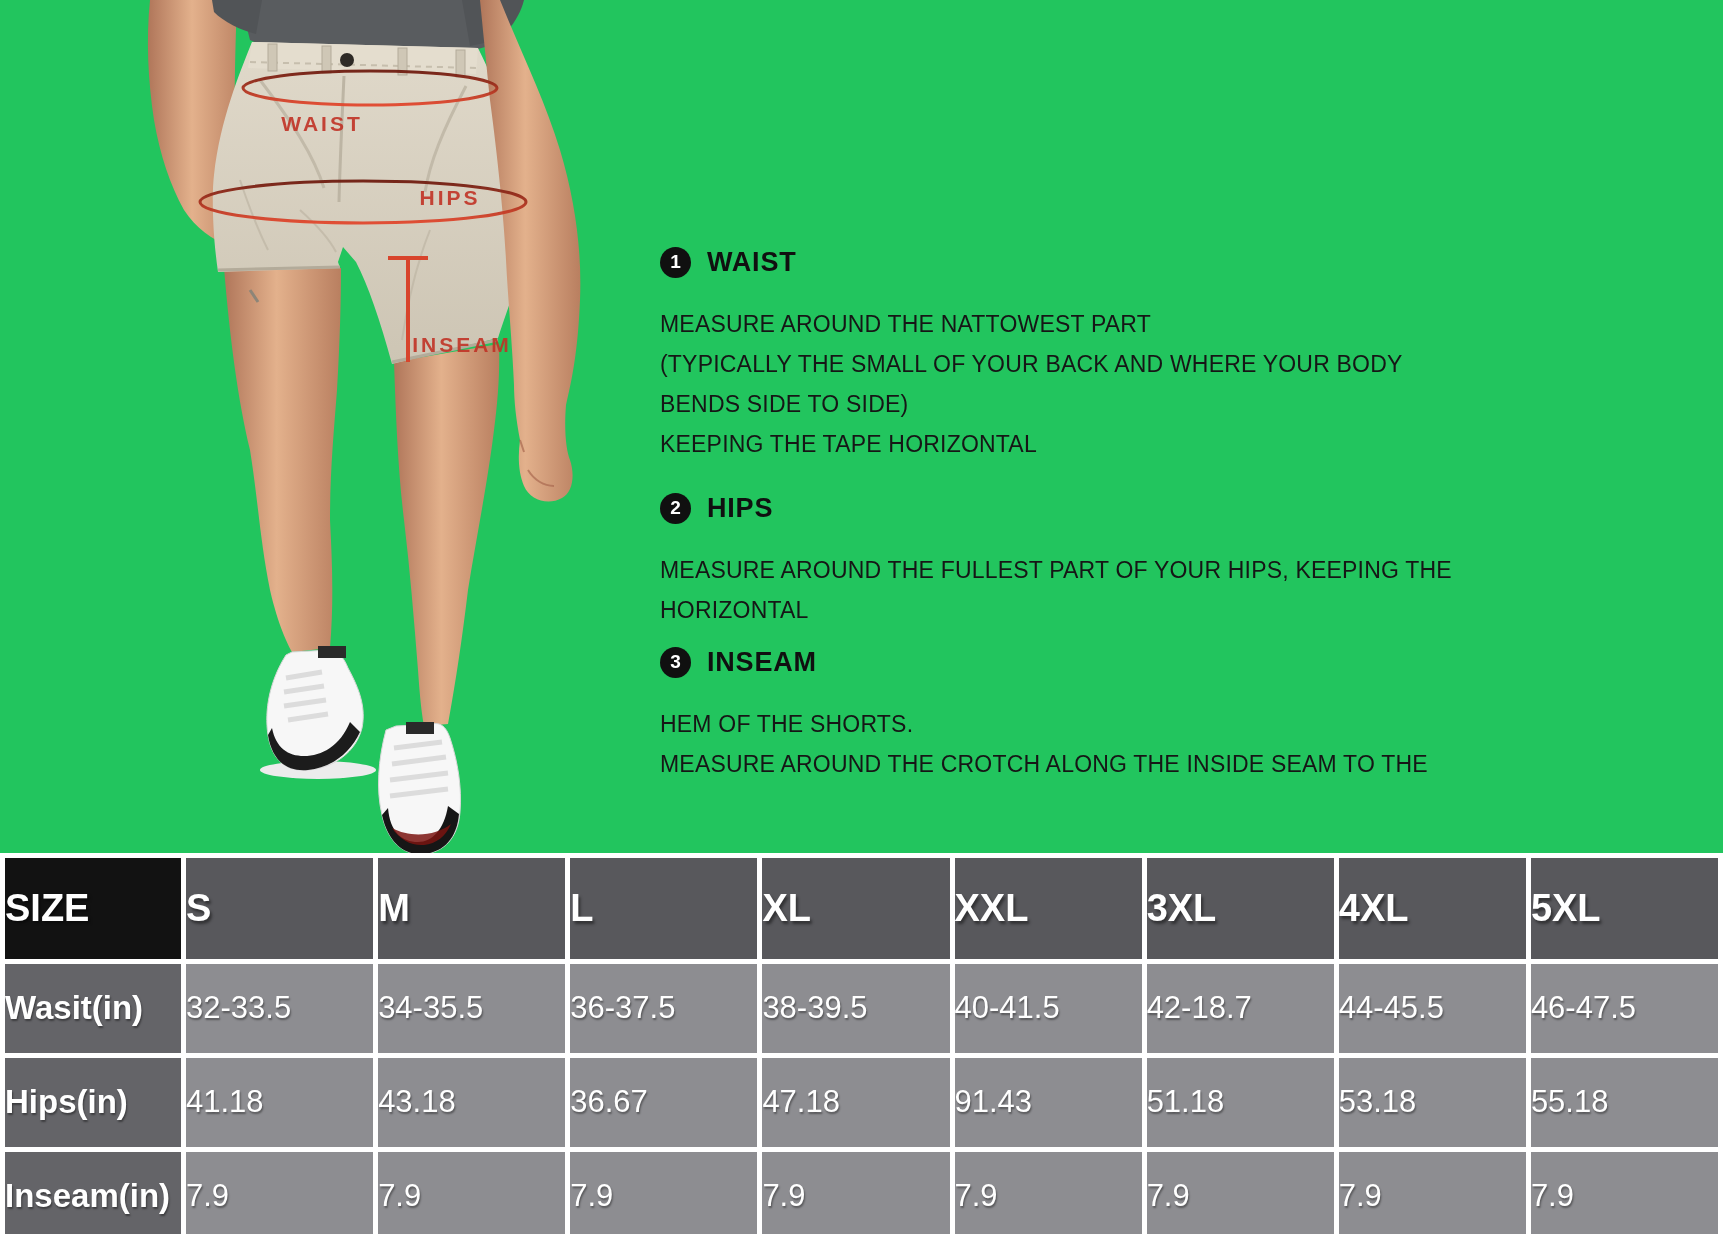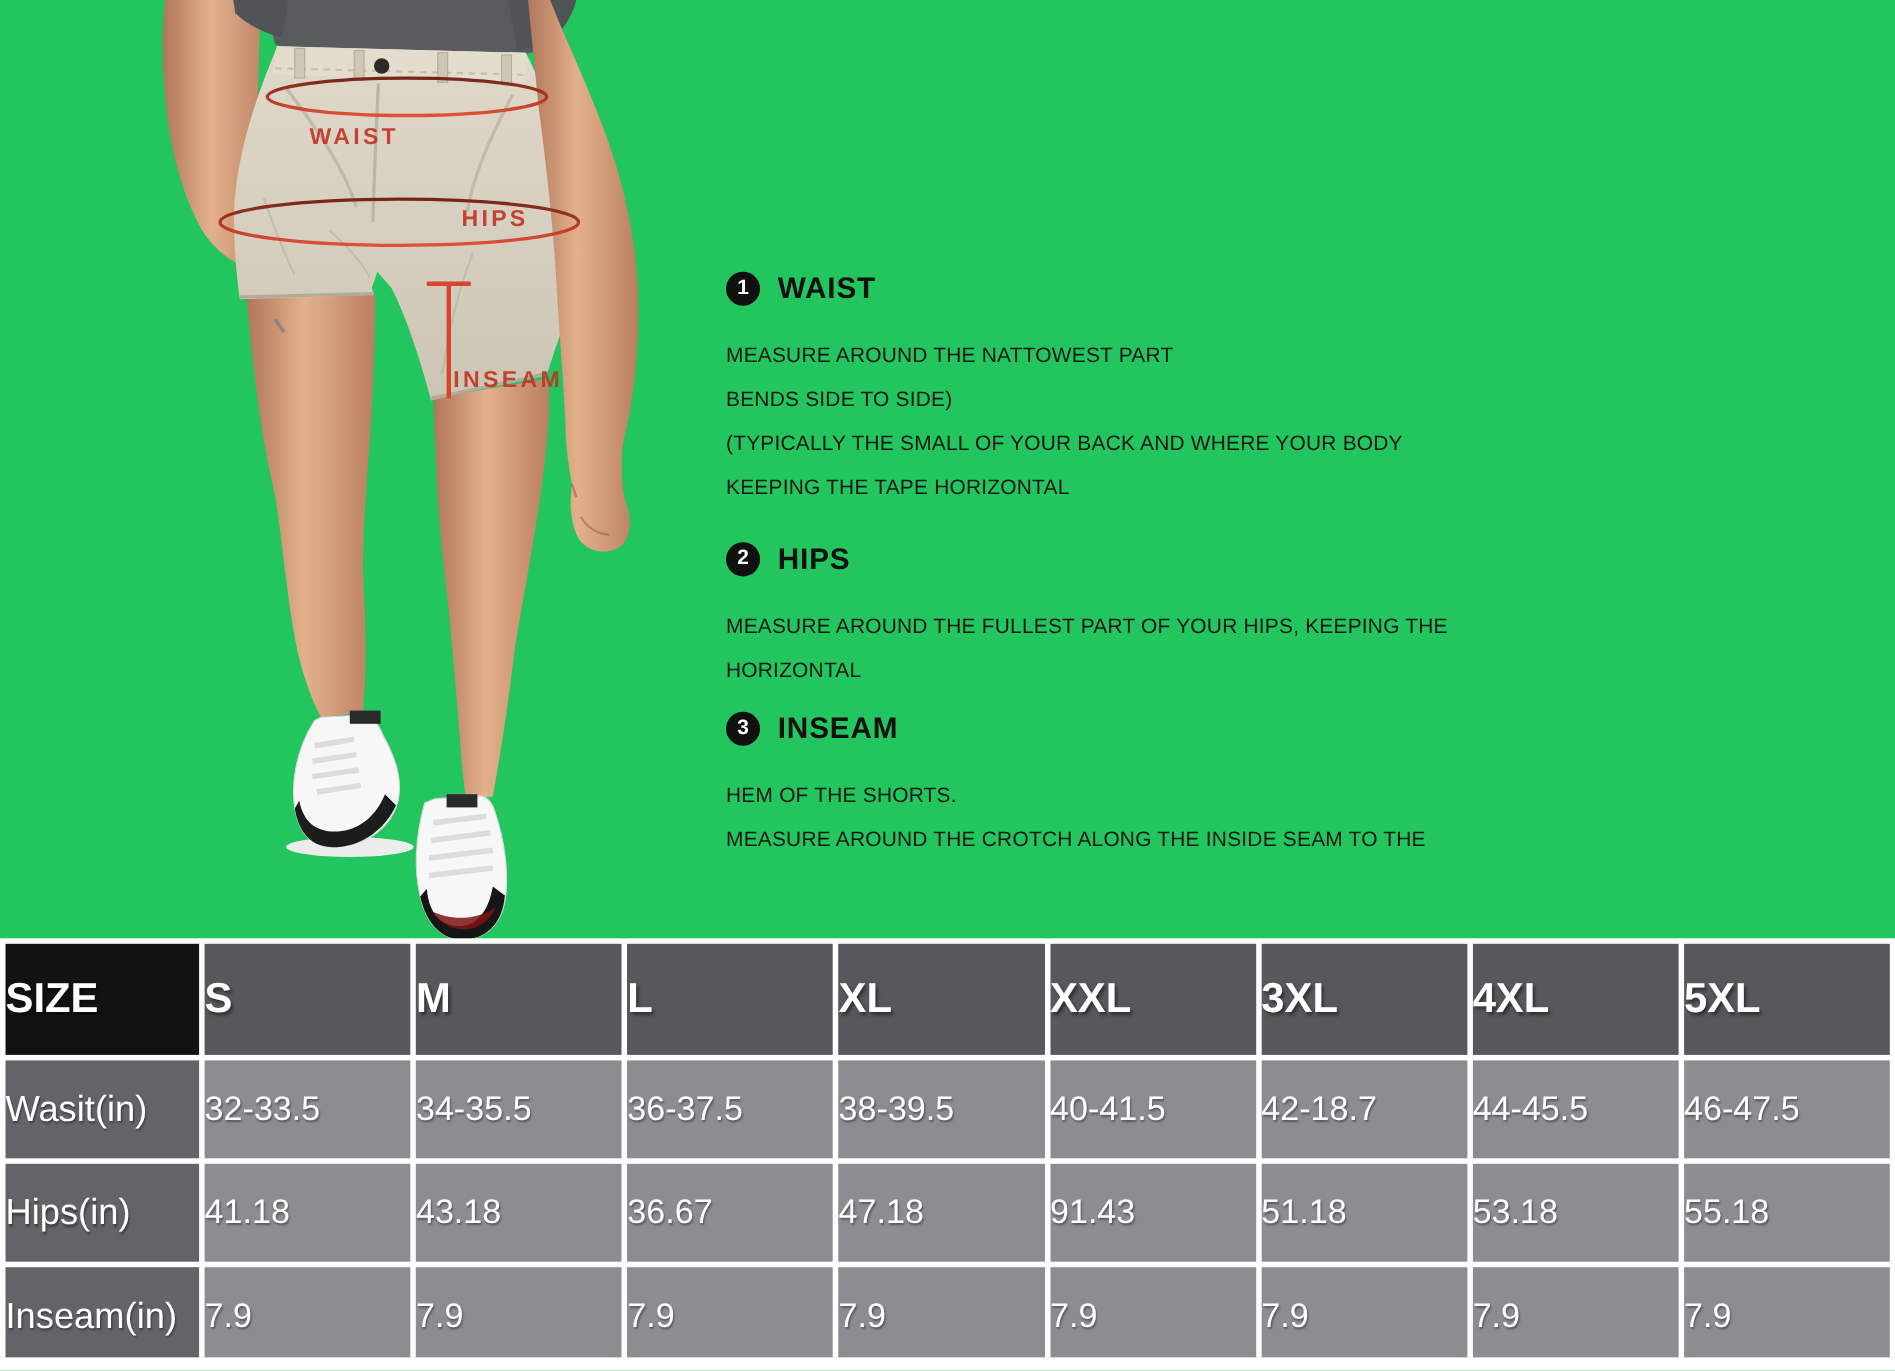--- a/index.html
+++ b/index.html
@@ -17,37 +17,37 @@
   .sec-3{top:646px;}
   .inst-head{display:flex;align-items:center;gap:16px;height:32px;}
   .badge{
     width:31px;height:31px;border-radius:50%;background:#101010;color:#ffffff;
     display:flex;align-items:center;justify-content:center;
     font-size:19px;font-weight:700;flex:0 0 auto;
   }
   .inst-title{font-size:27px;font-weight:700;color:#101010;letter-spacing:.8px;}
   .inst-lines{margin-top:26px;}
   .inst-line{
-    font-size:19px;line-height:40px;color:#161616;letter-spacing:.2px;
+    font-size:23px;line-height:40px;color:#161616;letter-spacing:.2px;
     white-space:nowrap;
   }
   
   .size-table-wrap{position:absolute;left:0;top:853px;width:1723px;height:393px;background:#ffffff;}
   table.size-table{
     width:100%;height:100%;border-collapse:separate;border-spacing:5px;
     table-layout:fixed;
   }
   table.size-table td,table.size-table th{
     text-align:left;vertical-align:middle;color:#ffffff;padding:0;
   }
   .cell-size{background:#121212;font-size:38px;font-weight:700;
     text-shadow:2px 2px 3px rgba(0,0,0,.5);}
   .cell-head{background:#58585c;font-size:38px;font-weight:700;
     text-shadow:2px 3px 3px rgba(0,0,0,.45);}
-  .cell-label{background:#646468;font-size:33px;font-weight:400;
+  .cell-label{background:#646468;font-size:33px;font-weight:700;
     text-shadow:1px 2px 2px rgba(0,0,0,.4);}
   .cell-data{background:#8d8d91;font-size:31px;font-weight:400;
     text-shadow:1px 2px 2px rgba(0,0,0,.4);}
   .bottom-strip{position:absolute;left:0;top:1242px;width:1723px;height:4px;background:#55555a;}
 </style>
 </head>
 <body>
 
 <div class="page">
 
@@ -138,22 +138,22 @@
 
   <div class="inst-panel">
 
     <div class="inst-section sec-1">
       <div class="inst-head">
         <span class="badge">1</span>
         <span class="inst-title">WAIST</span>
       </div>
       <div class="inst-lines">
         <div class="inst-line">MEASURE AROUND THE NATTOWEST PART</div>
+        <div class="inst-line">(TYPICALLY THE SMALL OF YOUR BACK AND WHERE YOUR BODY</div>
         <div class="inst-line">BENDS SIDE TO SIDE)</div>
-        <div class="inst-line">(TYPICALLY THE SMALL OF YOUR BACK AND WHERE YOUR BODY</div>
         <div class="inst-line">KEEPING THE TAPE HORIZONTAL</div>
       </div>
     </div>
 
     <div class="inst-section sec-2">
       <div class="inst-head">
         <span class="badge">2</span>
         <span class="inst-title">HIPS</span>
       </div>
       <div class="inst-lines">

